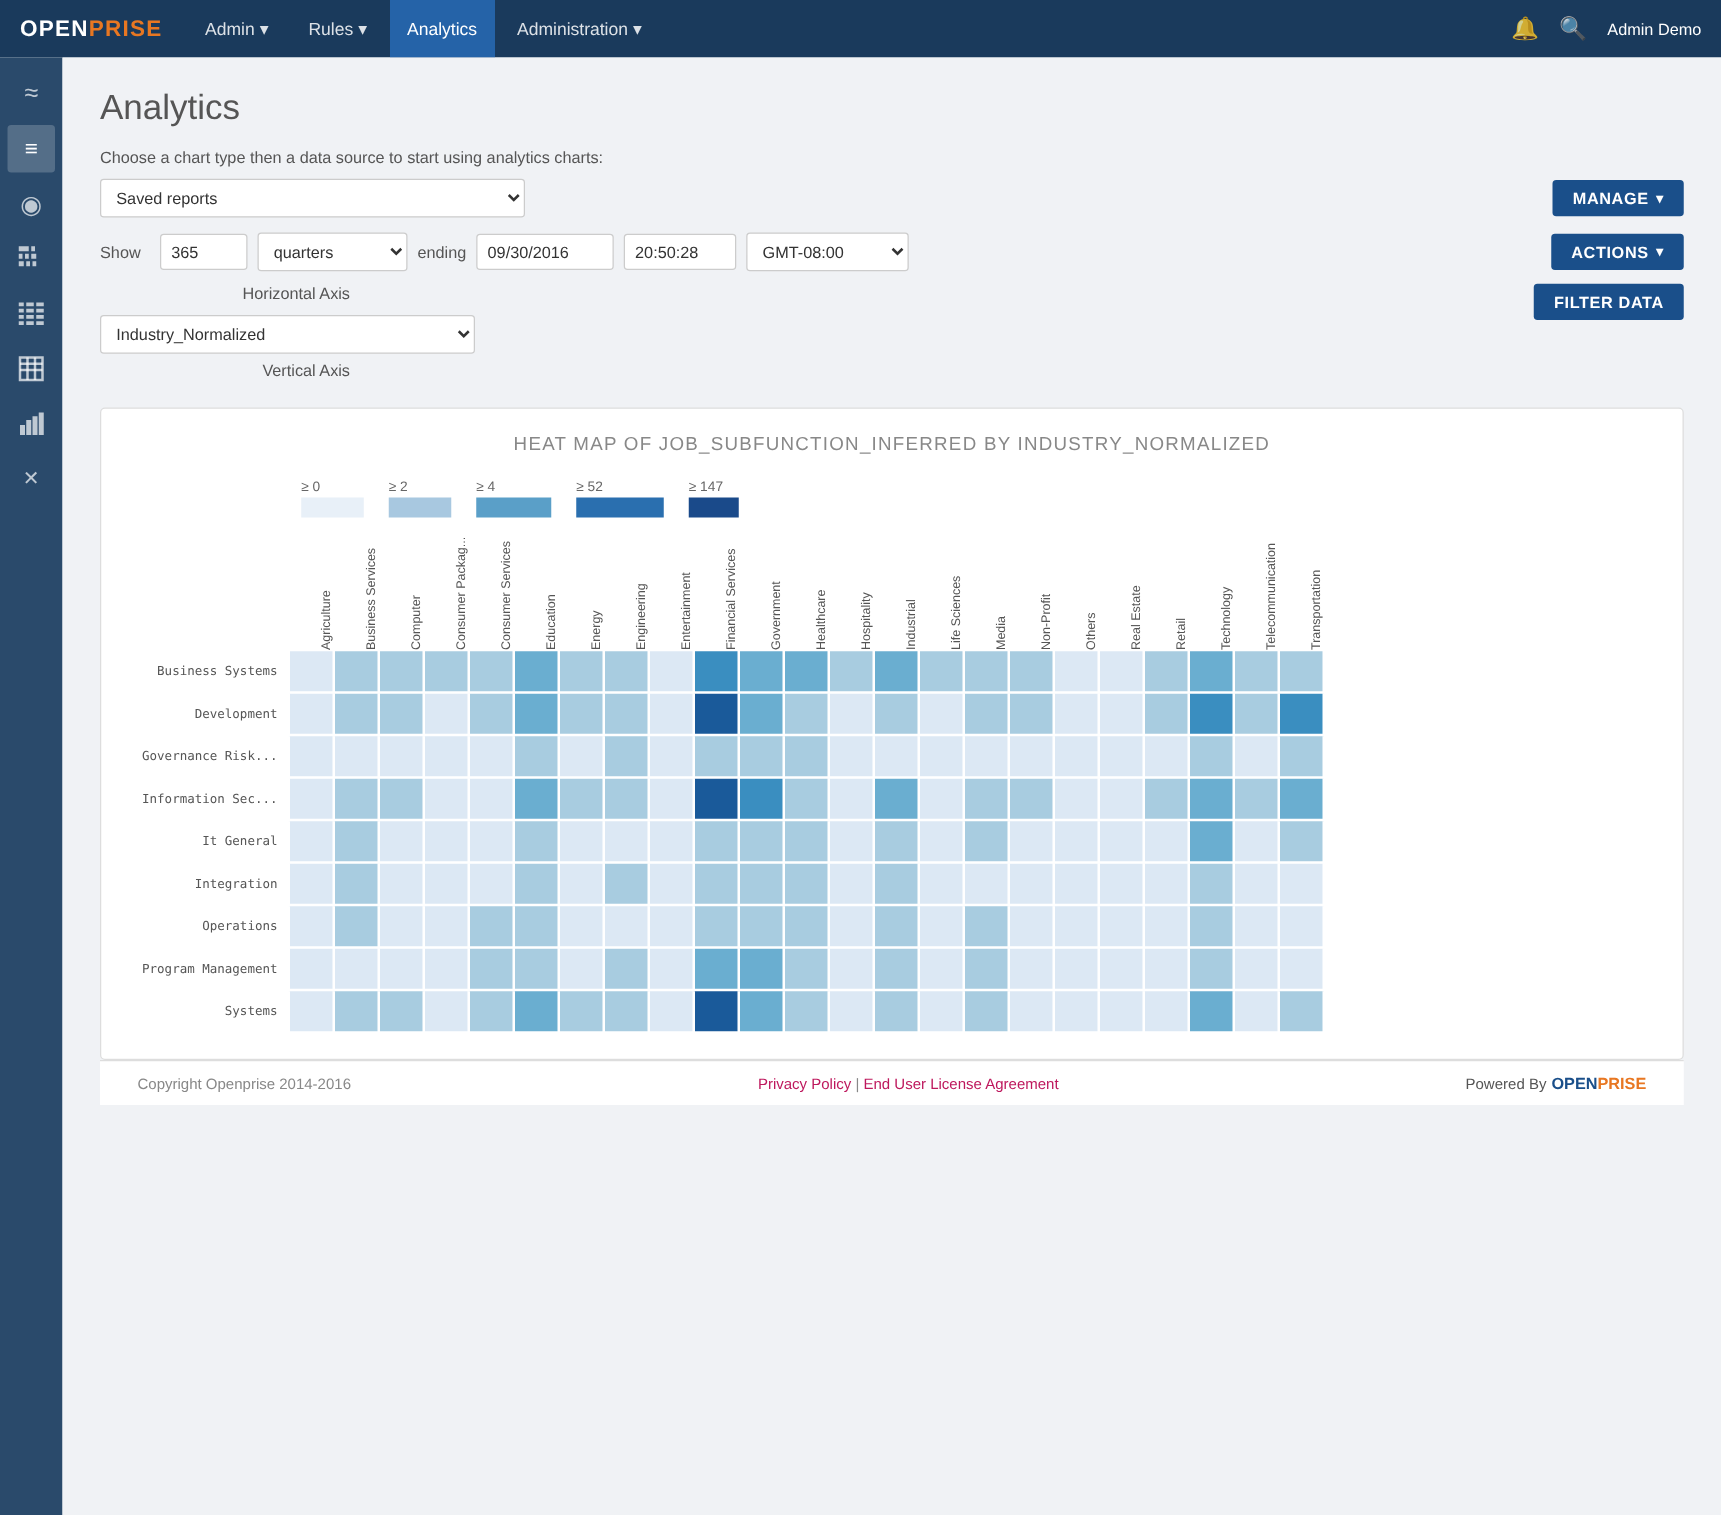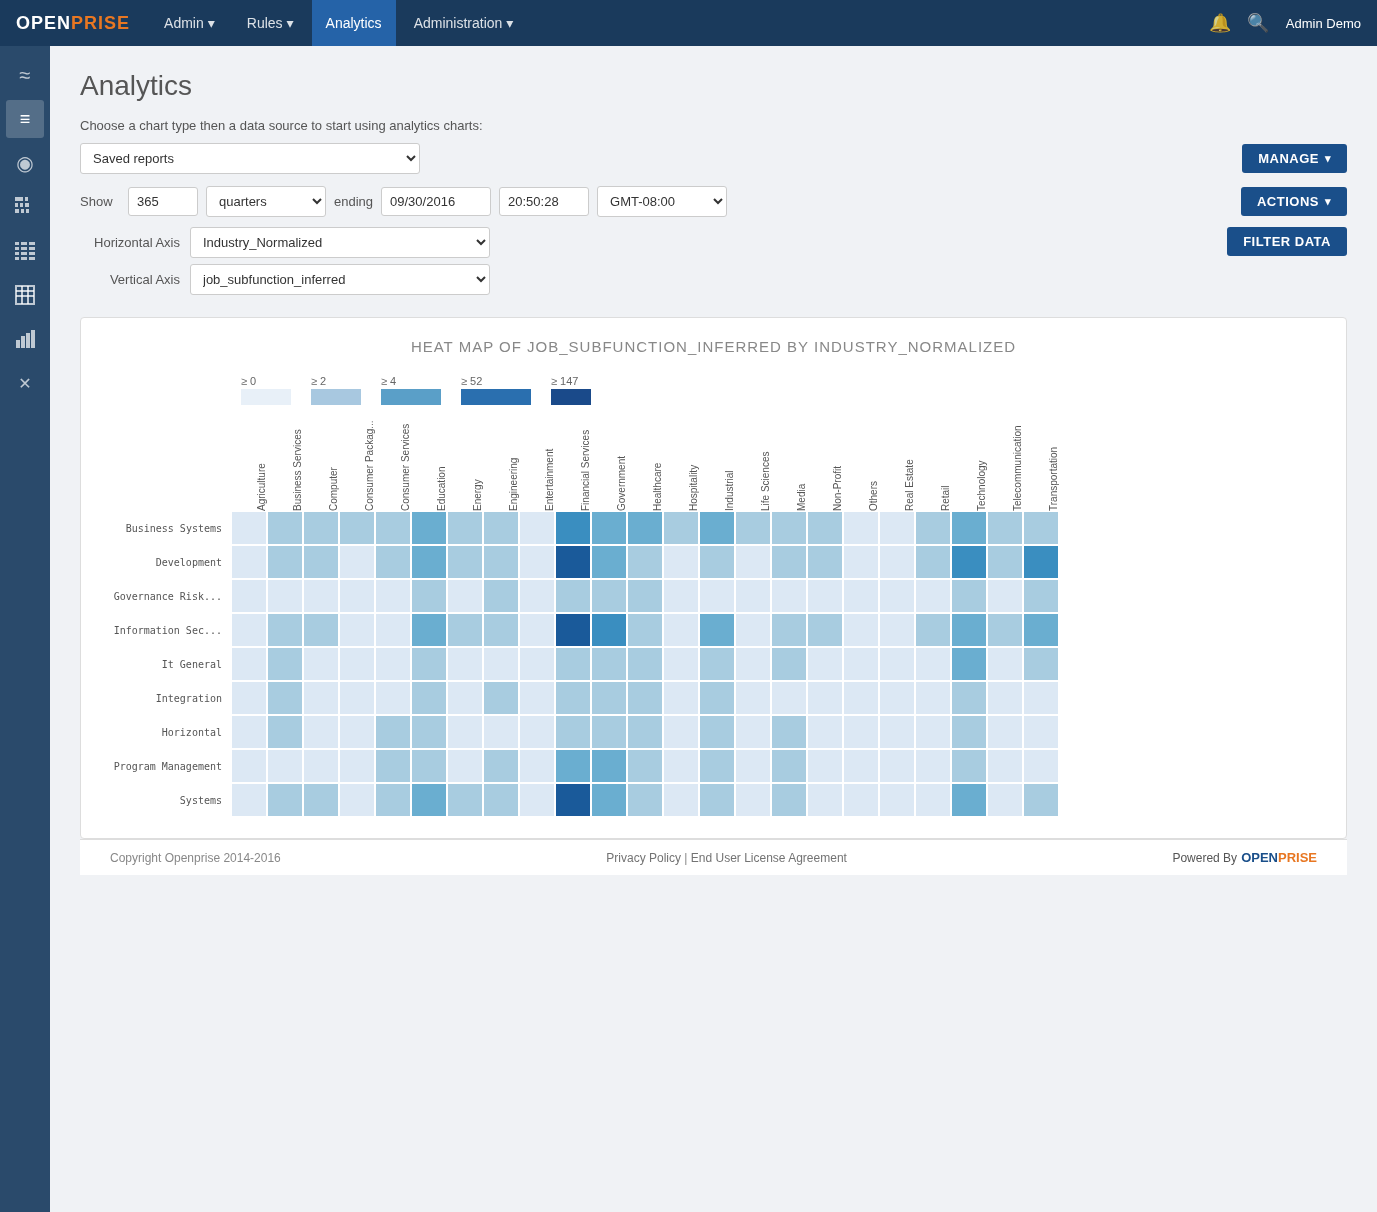--- a/index.html
+++ b/index.html
@@ -113,21 +113,21 @@
       gap: 6px;
       letter-spacing: 0.5px;
     }
     .btn-primary { background: #1a4f8a; color: white; }
     .btn-chevron::after { content: '▾'; font-size: 11px; }
 
     .show-row { display: flex; align-items: center; gap: 8px; margin-bottom: 10px; }
     .show-label { color: #555; min-width: 40px; }
     .ending-label { color: #555; }
 
-    .axis-row { display: flex; align-items: center; gap: 10px; margin-bottom: 6px; }
+    .axis-row { display: flex; align-items: center; gap: 10px; margin-bottom: 6px; flex-direction: column; }
     .axis-label { color: #555; min-width: 100px; text-align: right; }
 
     
     .chart-container {
       background: white;
       border: 1px solid #ddd;
       border-radius: 4px;
       padding: 20px;
       margin-top: 16px;
     }
@@ -195,21 +195,21 @@
       display: flex;
       justify-content: space-between;
       align-items: center;
       font-size: 12px;
       color: #888;
     }
     .footer-brand { display: flex; align-items: center; gap: 4px; }
     .footer-brand-text { color: #555; }
     .footer-brand-op { color: #1a4f8a; font-weight: bold; font-size: 13px; }
     .footer-brand-rise { color: #e87722; font-weight: bold; font-size: 13px; }
-    .footer-links a { color: #737373; text-decoration: none; }
+    .footer-links a { color: #be185d; text-decoration: none; }
   </style>
 </head>
 <body>
 
 <nav class="nav-bar">
   <div class="nav-logo">
     OPEN<span>PRISE</span>
   </div>
   <div class="nav-items">
     <div class="nav-item">
@@ -326,24 +326,20 @@
       <div>
         <div class="axis-row">
           <span class="axis-label">Horizontal Axis</span>
           <select class="select-medium">
             <option>Industry_Normalized</option>
             <option>Job_Subfunction_Inferred</option>
           </select>
         </div>
         <div class="axis-row">
           <span class="axis-label">Vertical Axis</span>
-          <select class="select-medium">
-            <option>job_subfunction_inferred</option>
-            <option>Industry_Normalized</option>
-          </select>
         </div>
       </div>
       <div style="flex:1;"></div>
       <button class="btn btn-primary">FILTER DATA</button>
     </div>
 
     <div class="chart-container">
       <div class="chart-title">HEAT MAP OF JOB_SUBFUNCTION_INFERRED BY INDUSTRY_NORMALIZED</div>
 
       <div class="legend">
@@ -550,21 +546,21 @@
                 <td title="Integration / Media: 1" style="background: rgb(220, 232, 244); width: 36px; height: 32px; border: 2px solid white;"></td>
                 <td title="Integration / Non-Profit: 1" style="background: rgb(220, 232, 244); width: 36px; height: 32px; border: 2px solid white;"></td>
                 <td title="Integration / Others: 1" style="background: rgb(220, 232, 244); width: 36px; height: 32px; border: 2px solid white;"></td>
                 <td title="Integration / Real Estate: 1" style="background: rgb(220, 232, 244); width: 36px; height: 32px; border: 2px solid white;"></td>
                 <td title="Integration / Retail: 1" style="background: rgb(220, 232, 244); width: 36px; height: 32px; border: 2px solid white;"></td>
                 <td title="Integration / Technology: 2" style="background: rgb(168, 204, 224); width: 36px; height: 32px; border: 2px solid white;"></td>
                 <td title="Integration / Telecommunication: 1" style="background: rgb(220, 232, 244); width: 36px; height: 32px; border: 2px solid white;"></td>
                 <td title="Integration / Transportation: 1" style="background: rgb(220, 232, 244); width: 36px; height: 32px; border: 2px solid white;"></td>
               </tr>
               <tr>
-                <td class="row-label" style="text-align: right; padding-right: 8px; font-size: 10px; color: rgb(85, 85, 85); font-family: monospace; white-space: nowrap; border: none; background: none; width: 130px;">Horizontal</td>
+                <td class="row-label" style="text-align: right; padding-right: 8px; font-size: 10px; color: rgb(85, 85, 85); font-family: monospace; white-space: nowrap; border: none; background: none; width: 130px;">Operations</td>
                 <td title="Operations / Agriculture: 1" style="background: rgb(220, 232, 244); width: 36px; height: 32px; border: 2px solid white;"></td>
                 <td title="Operations / Business Services: 2" style="background: rgb(168, 204, 224); width: 36px; height: 32px; border: 2px solid white;"></td>
                 <td title="Operations / Computer: 1" style="background: rgb(220, 232, 244); width: 36px; height: 32px; border: 2px solid white;"></td>
                 <td title="Operations / Consumer Packag...: 1" style="background: rgb(220, 232, 244); width: 36px; height: 32px; border: 2px solid white;"></td>
                 <td title="Operations / Consumer Services: 2" style="background: rgb(168, 204, 224); width: 36px; height: 32px; border: 2px solid white;"></td>
                 <td title="Operations / Education: 2" style="background: rgb(168, 204, 224); width: 36px; height: 32px; border: 2px solid white;"></td>
                 <td title="Operations / Energy: 1" style="background: rgb(220, 232, 244); width: 36px; height: 32px; border: 2px solid white;"></td>
                 <td title="Operations / Engineering: 1" style="background: rgb(220, 232, 244); width: 36px; height: 32px; border: 2px solid white;"></td>
                 <td title="Operations / Entertainment: 1" style="background: rgb(220, 232, 244); width: 36px; height: 32px; border: 2px solid white;"></td>
                 <td title="Operations / Financial Services: 2" style="background: rgb(168, 204, 224); width: 36px; height: 32px; border: 2px solid white;"></td>

